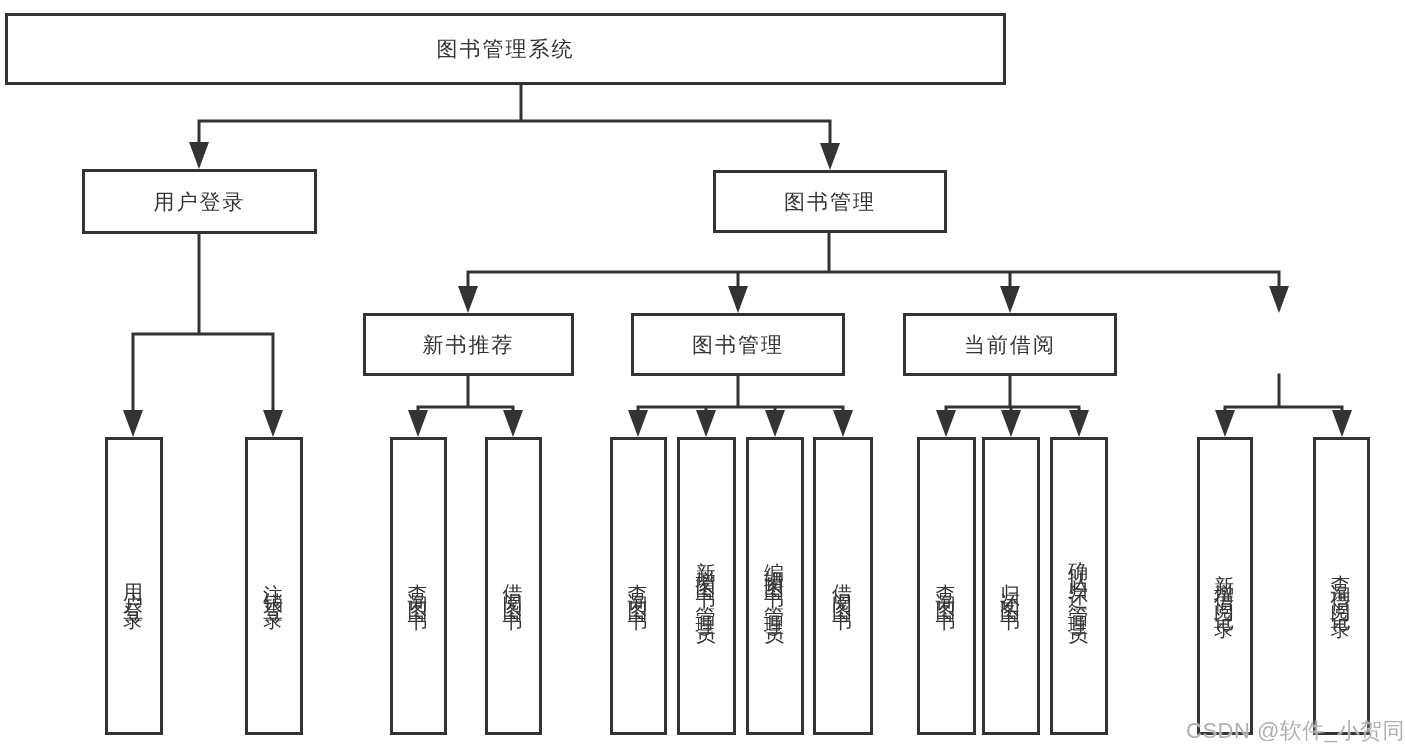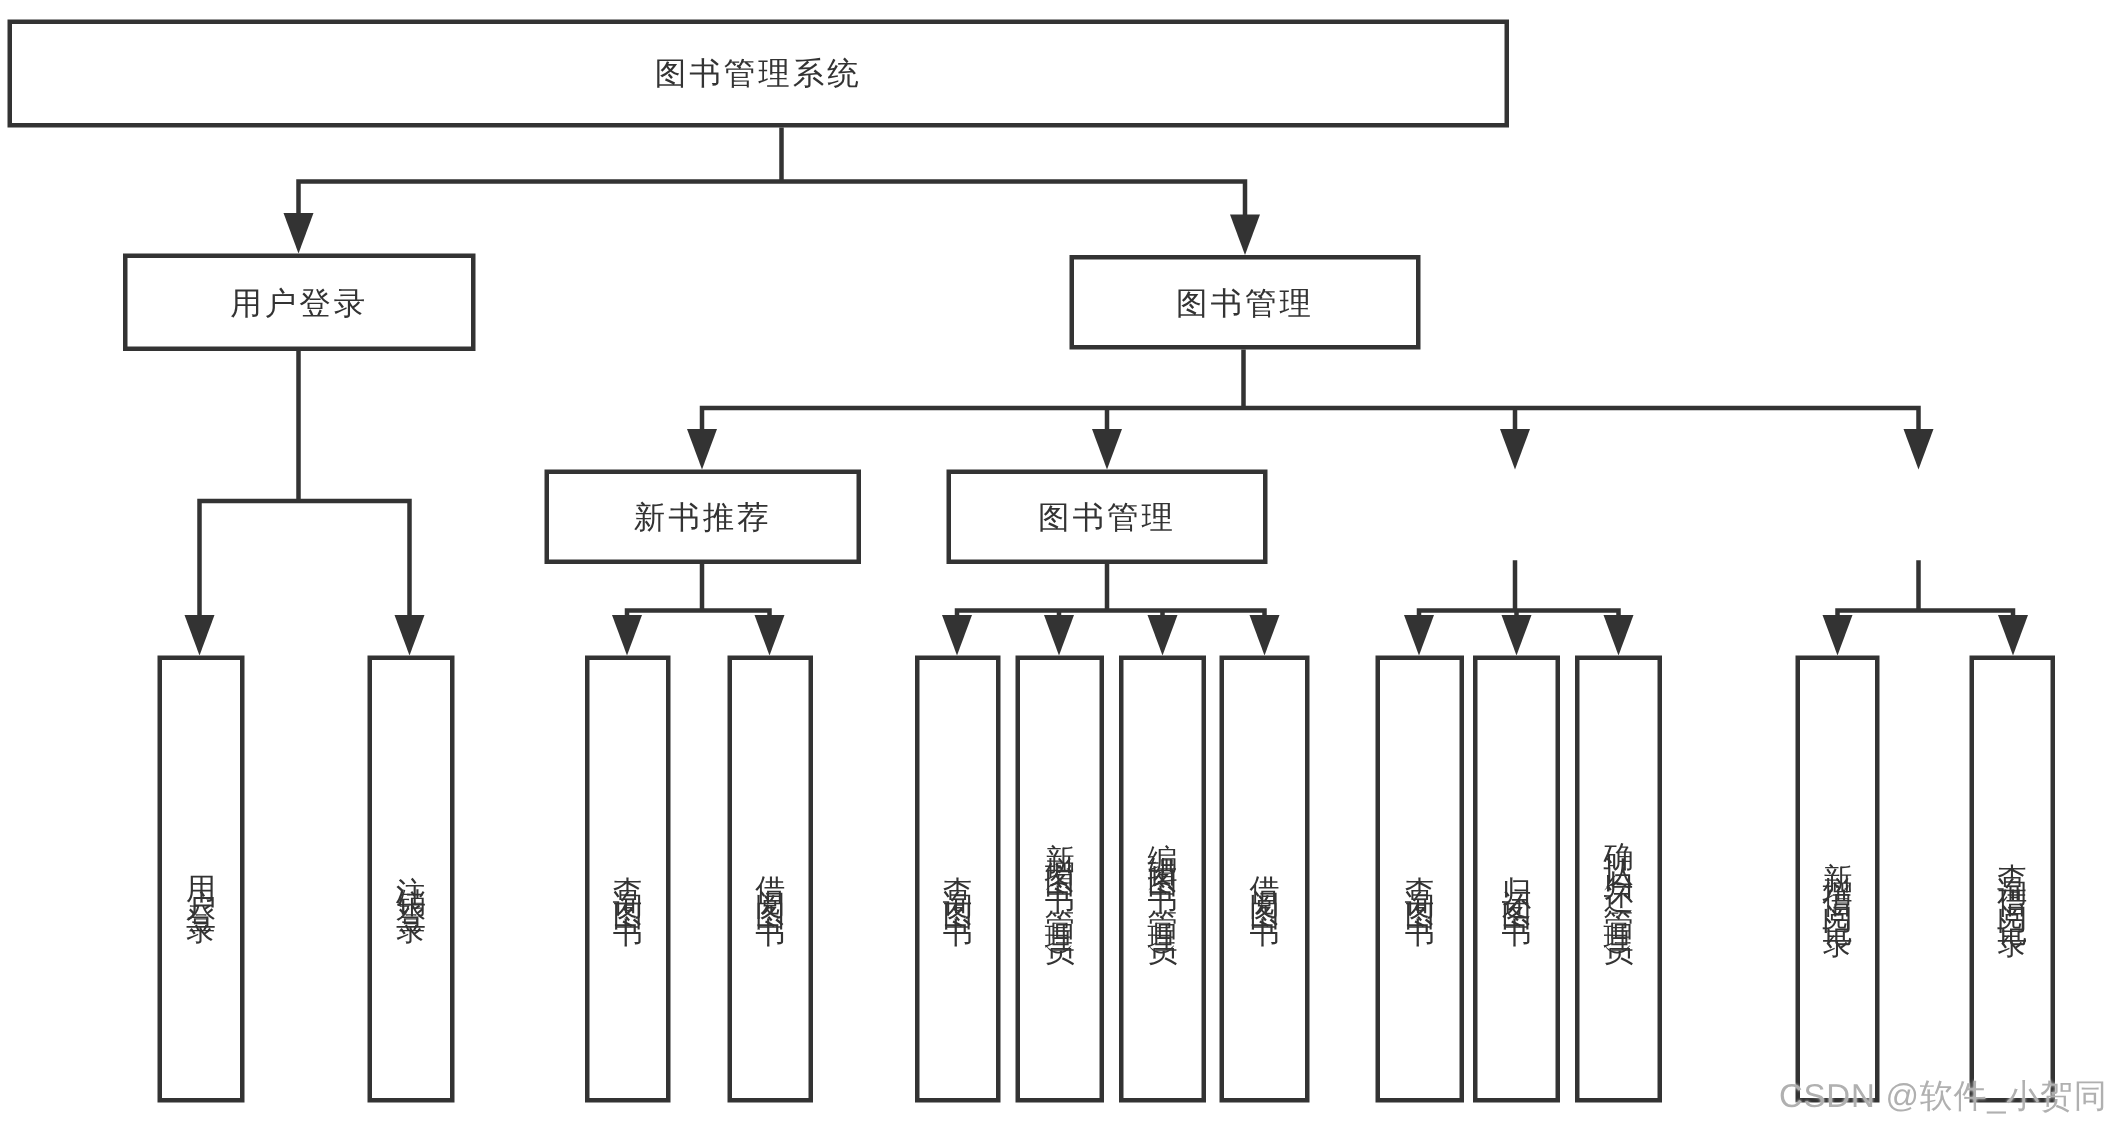--- a/index.html
+++ b/index.html
@@ -92,20 +92,21 @@
     </g>
   </svg>
 
   <div class="box" style="left:5px; top:13px; width:1001px; height:72px;">图书管理系统</div>
 
   <div class="box" style="left:82px; top:169px; width:235px; height:65px;">用户登录</div>
   <div class="box" style="left:713px; top:170px; width:234px; height:63px;">图书管理</div>
 
   <div class="box" style="left:363px; top:313px; width:211px; height:63px;">新书推荐</div>
   <div class="box" style="left:631px; top:313px; width:214px; height:63px;">图书管理</div>
+  <div class="box" style="left:903px; top:313px; width:214px; height:63px;">当前借阅</div>
 
   <div class="box leaf" style="left:105px; top:437px; width:58px; height:298px;">
     <span class="vtext">用户登录</span>
   </div>
   <div class="box leaf" style="left:245px; top:437px; width:58px; height:298px;">
     <span class="vtext">注销登录</span>
   </div>
 
   <div class="box leaf" style="left:390px; top:437px; width:57px; height:298px;">
     <span class="vtext">查询图书</span>

